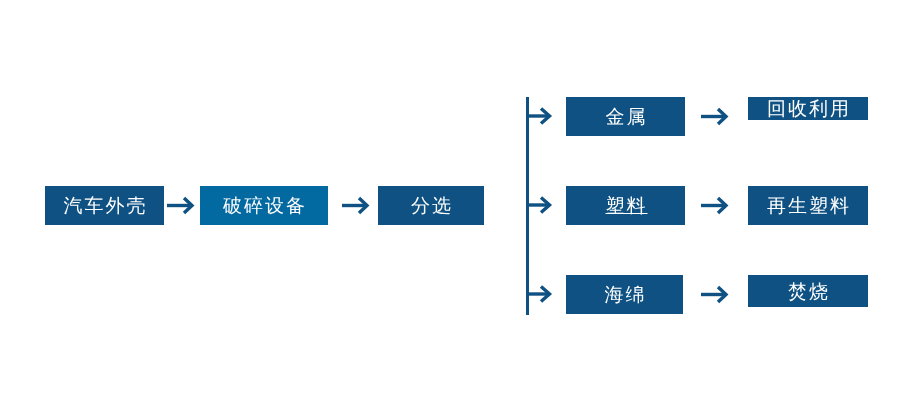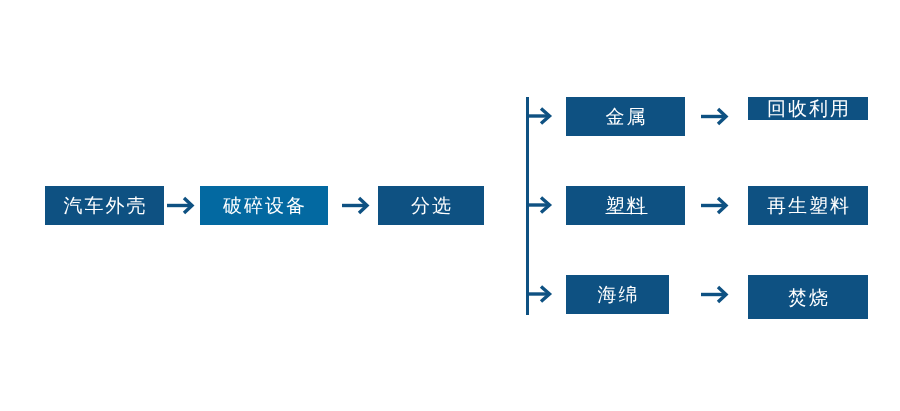--- a/index.html
+++ b/index.html
@@ -109,24 +109,24 @@
 
   <svg class="arrow" style="left:700px; top:194px;" width="30" height="23" viewBox="0 0 30 23">
     <g fill="none" stroke="#0e5182" stroke-width="3.4">
       <line x1="1" y1="11.5" x2="25" y2="11.5"></line>
       <polyline points="18,4 26,11.5 18,19" stroke-linejoin="miter" stroke-linecap="butt"></polyline>
     </g>
   </svg>
 
   <div class="node node-blue" style="left:748px; top:186px; width:120px; height:39px;">再生塑料</div>
 
-  <div class="node node-blue" style="left:566px; top:275px; width:103px; height:39px;">海绵</div>
+  <div class="node node-blue" style="left:566px; top:275px; width:117px; height:39px;">海绵</div>
 
   <svg class="arrow" style="left:700px; top:283px;" width="30" height="23" viewBox="0 0 30 23">
     <g fill="none" stroke="#0e5182" stroke-width="3.4">
       <line x1="1" y1="11.5" x2="25" y2="11.5"></line>
       <polyline points="18,4 26,11.5 18,19" stroke-linejoin="miter" stroke-linecap="butt"></polyline>
     </g>
   </svg>
 
-  <div class="node node-blue" style="left:748px; top:275px; width:120px; height:44px;">焚烧</div>
+  <div class="node node-blue" style="left:748px; top:275px; width:120px; height:32px;">焚烧</div>
 
 </div>
 
 </body></html>

